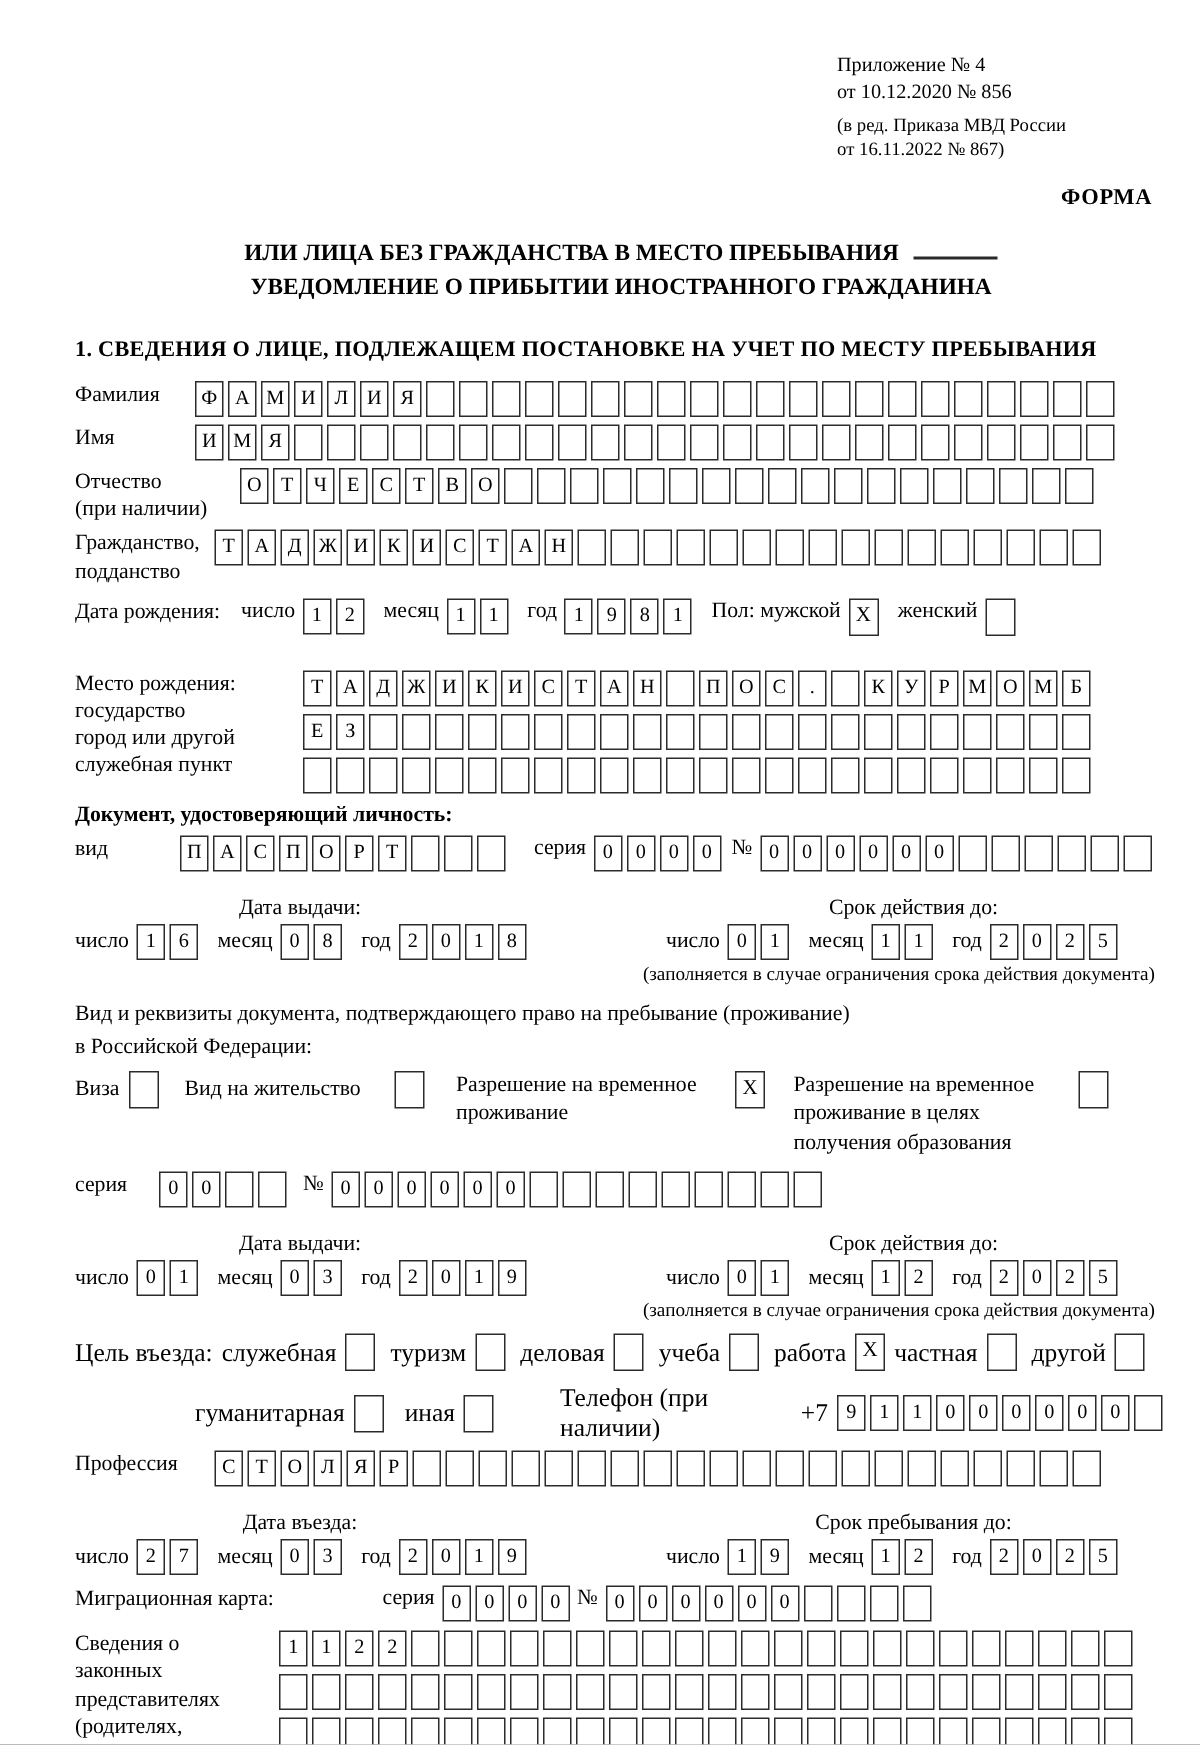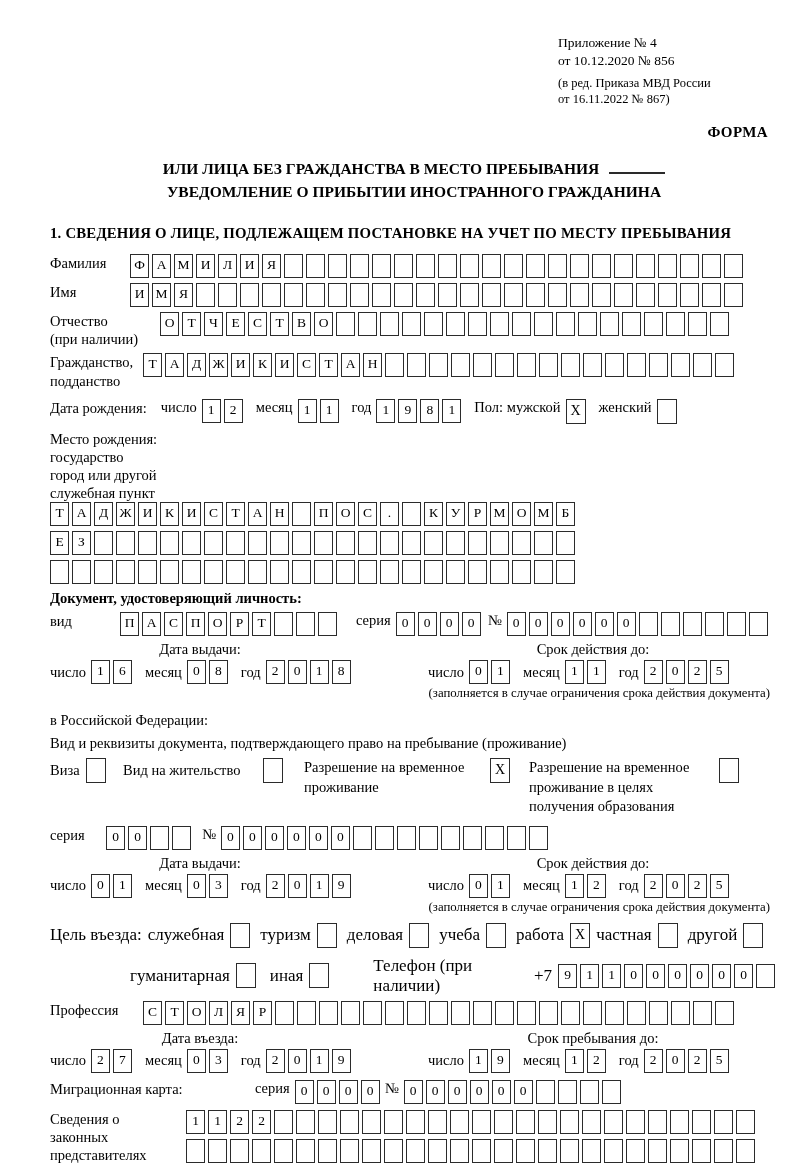--- a/index.html
+++ b/index.html
@@ -27,21 +27,21 @@
   .cell, .cbox {
     display:inline-block; width:19px; height:24px; border:1.5px solid #2b2b2b; margin-right:3px;
     text-align:center; font-size:13.5px; line-height:20px; flex:none; background:#fff;
   }
   .cbox { width:20px; height:25px; font-size:14px; line-height:21px; }
   .glabel { font-size:14.5px; margin:0 5px 0 10px; flex:none; }
   .glabel0 { font-size:14.5px; margin-right:5px; flex:none; }
   
   .dochead { text-align:left; font-weight:bold; font-size:14.5px; margin-top:6px; }
   
-  .datepair { display:flex; margin-top:5px; }
+  .datepair { display:flex; margin-top:16px;gap:16px; }
   .dpcol { }
   .dpcol.left { width:378px; }
   .dphead { font-size:14.5px; text-align:center; width:300px; }
   .dpcol.right .dphead { width:330px; }
   .dprow { display:flex; align-items:center; margin-top:2px; }
   .note-right { text-align:right; font-size:12.8px; margin-top:2px; padding-right:8px; }
   .intro { font-size:14.5px; margin-top:8px; line-height:1.55; }
   
   .optrow { display:flex; align-items:flex-start; margin-top:4px; }
   .opt { display:flex; align-items:flex-start; }
@@ -239,21 +239,21 @@
         <span class="cell">9</span>
         <span class="cell">8</span>
         <span class="cell">1</span>
       </div>
     <span class="glabel">Пол: мужской</span>
     <span class="cbox">X</span>
     <span class="glabel">женский</span>
     <span class="cbox"></span>
   </div>
 
-  <div class="frow top" style="margin-top:6px;flex-direction:column;">
+  <div class="frow top" style="margin-top:23px;">
     <div class="flabel w152">
       <div>Место рождения:</div>
       <div>государство</div>
       <div>город или другой</div>
       <div>служебная пункт</div>
     </div>
     <div>
       <div class="cellrow" style="margin-bottom:5px;">
           <span class="cell">Т</span>
           <span class="cell">А</span>
@@ -416,22 +416,22 @@
             <span class="cell">0</span>
             <span class="cell">2</span>
             <span class="cell">5</span>
           </div>
       </div>
     </div>
   </div>
   <div class="note-right">(заполняется в случае ограничения срока действия документа)</div>
 
   <div class="intro">
+    <div>Вид и реквизиты документа, подтверждающего право на пребывание (проживание)</div>
     <div>в Российской Федерации:</div>
-    <div>Вид и реквизиты документа, подтверждающего право на пребывание (проживание)</div>
   </div>
 
   <div class="optrow">
     <div class="opt">
       <span class="optlabel ow1">Виза</span>
       <span class="cbox" style="margin-left:2px;"></span>
     </div>
     <div class="opt">
       <span class="optlabel ow2">Вид на жительство</span>
       <span class="cbox"></span>

